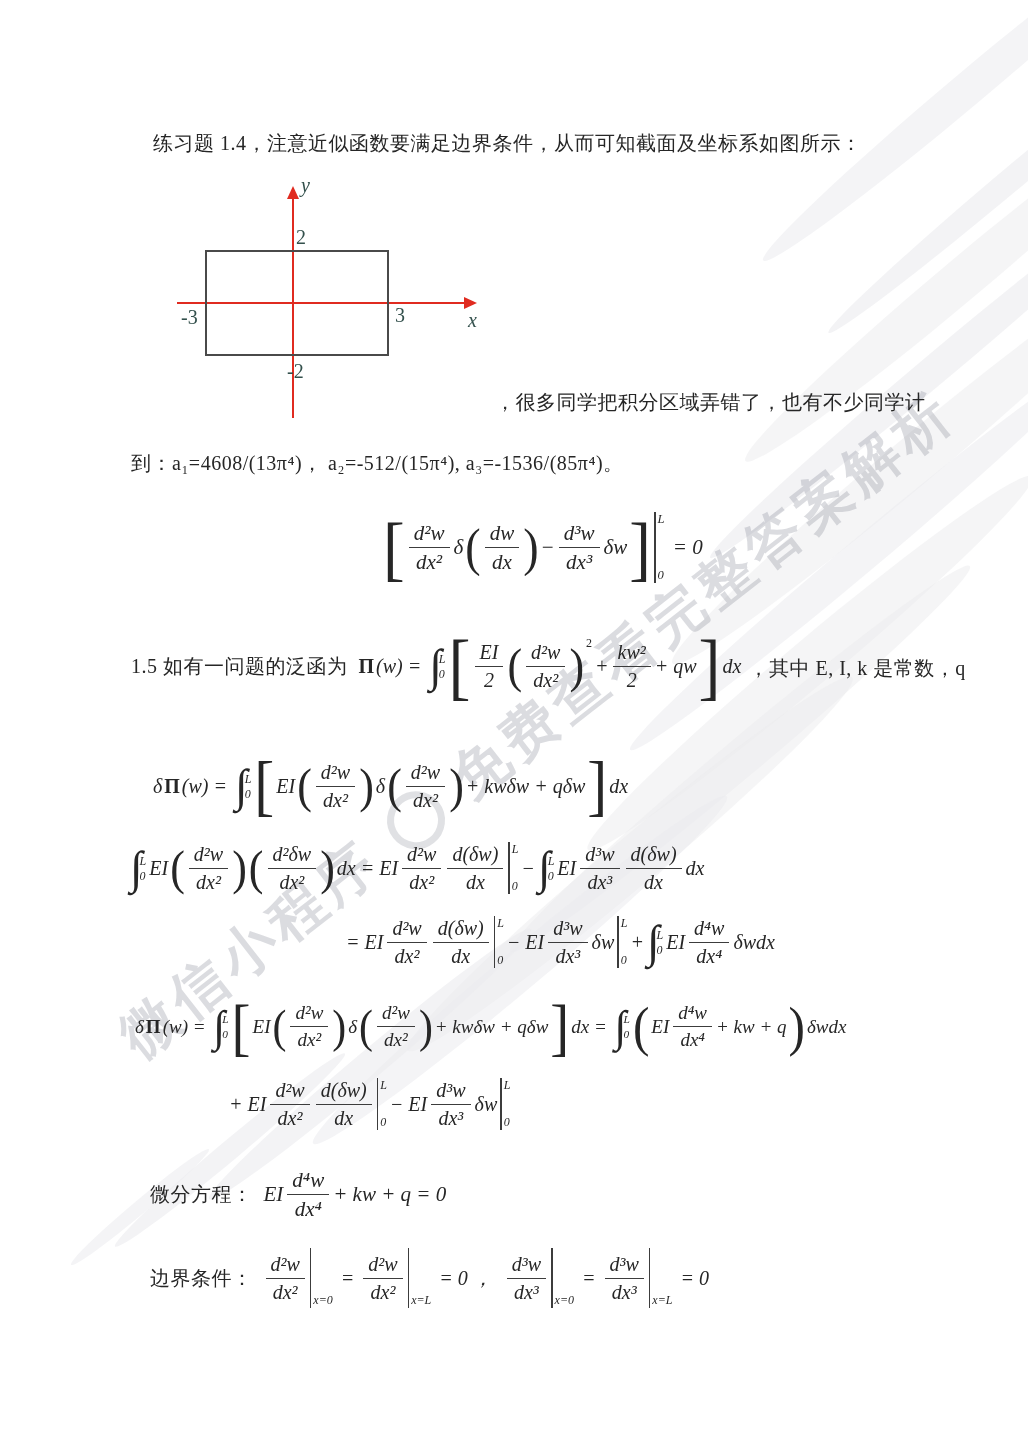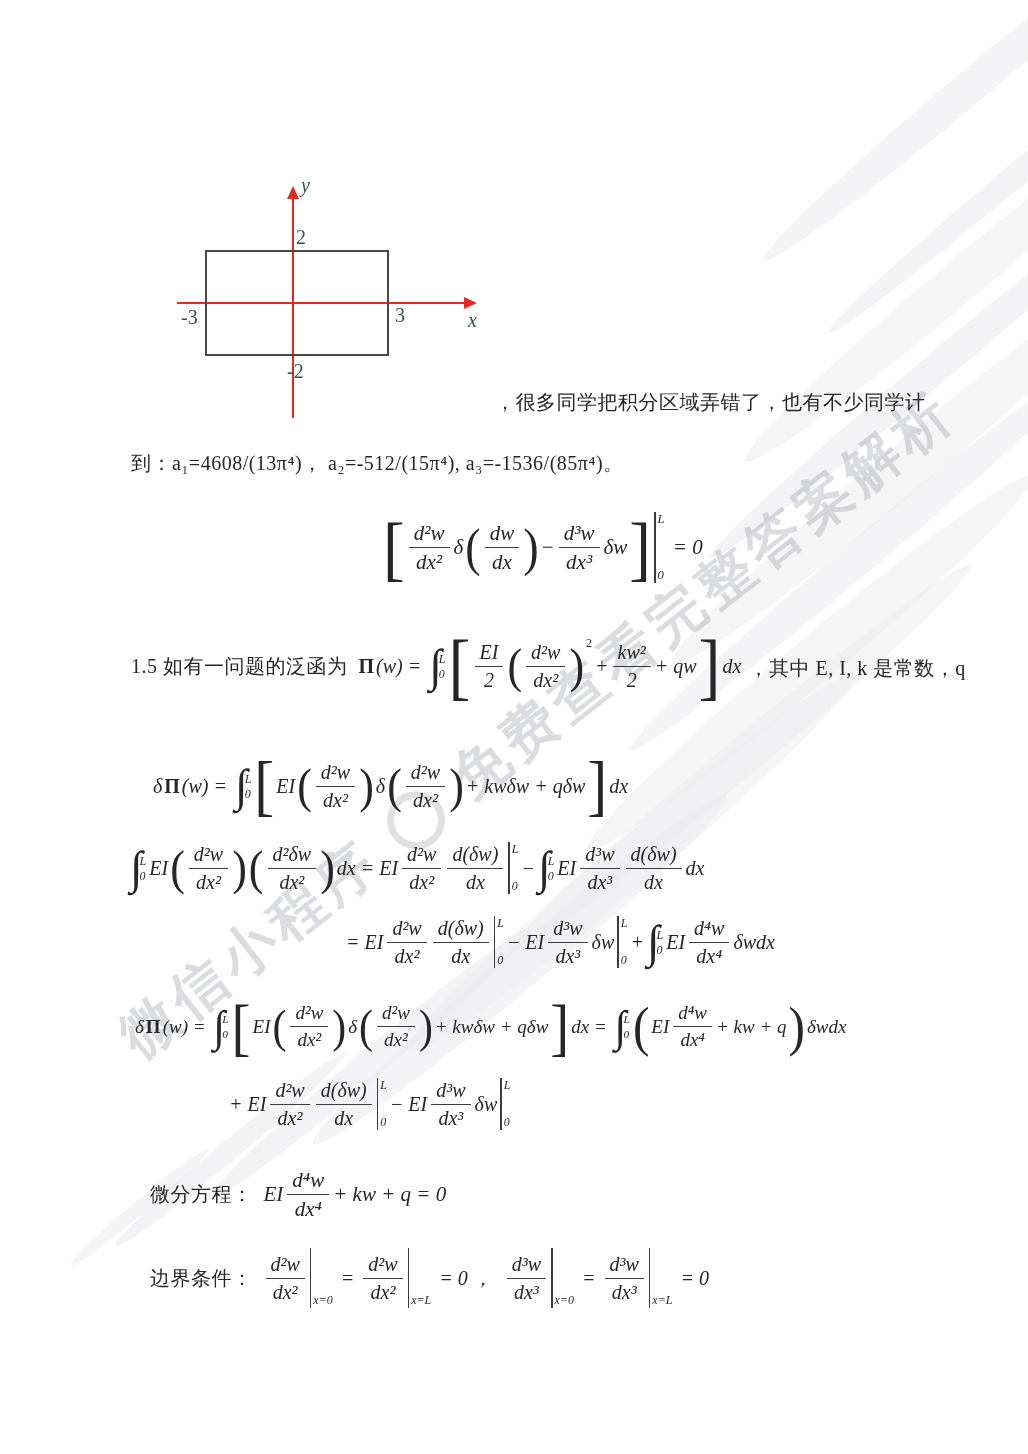--- a/index.html
+++ b/index.html
@@ -67,20 +67,21 @@
     <div class="stk" style="left:50px;top:1200px;width:180px;height:14px;opacity:.55"></div>
     <div class="wm-text" style="color: rgba(125, 130, 142, 0.28);">
       <span>微信小程序</span>
       <span class="wm-ring"></span>
       <span>免费查看完整答案解析</span>
     </div>
   </div>
 
   <div class="content">
 
+    <div class="txt" style="left:153px;top:130px">练习题 1.4，注意近似函数要满足边界条件，从而可知截面及坐标系如图所示：</div>
 
     <div class="diagram">
       <div class="dg-line" style="left: 117px; top: 16px; width: 2px; height: 224px; background: rgb(224, 43, 32);"></div>
       <div class="arr-up" style="left: 112px; top: 8px; border-bottom-color: rgb(224, 43, 32);"></div>
       <div class="dg-line" style="left: 2px; top: 124px; width: 290px; height: 2px; background: rgb(224, 43, 32);"></div>
       <div class="arr-right" style="left: 289px; top: 119px; border-left-color: rgb(224, 43, 32);"></div>
       <div class="dg-rect" style="left: 30px; top: 72px; width: 180px; height: 102px; border-color: rgb(74, 74, 74);"></div>
       <div class="dg-lb" style="left: 126px; top: -4px; color: rgb(51, 80, 76);">y</div>
       <div class="dg-lb" style="left: 293px; top: 131px; color: rgb(51, 80, 76);">x</div>
       <div class="dg-num" style="left: 121px; top: 48px; color: rgb(51, 80, 76);">2</div>

